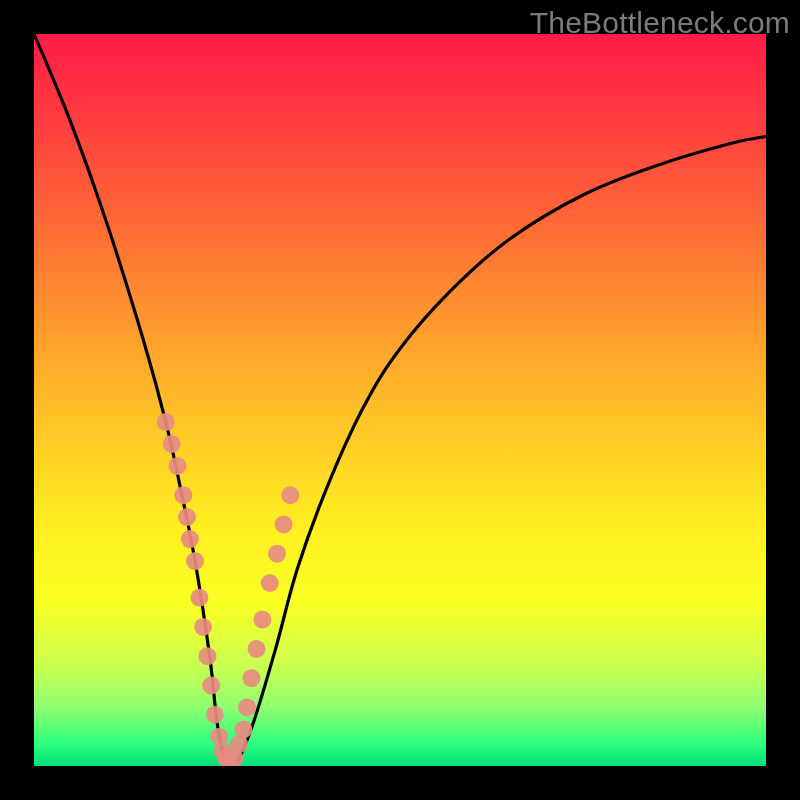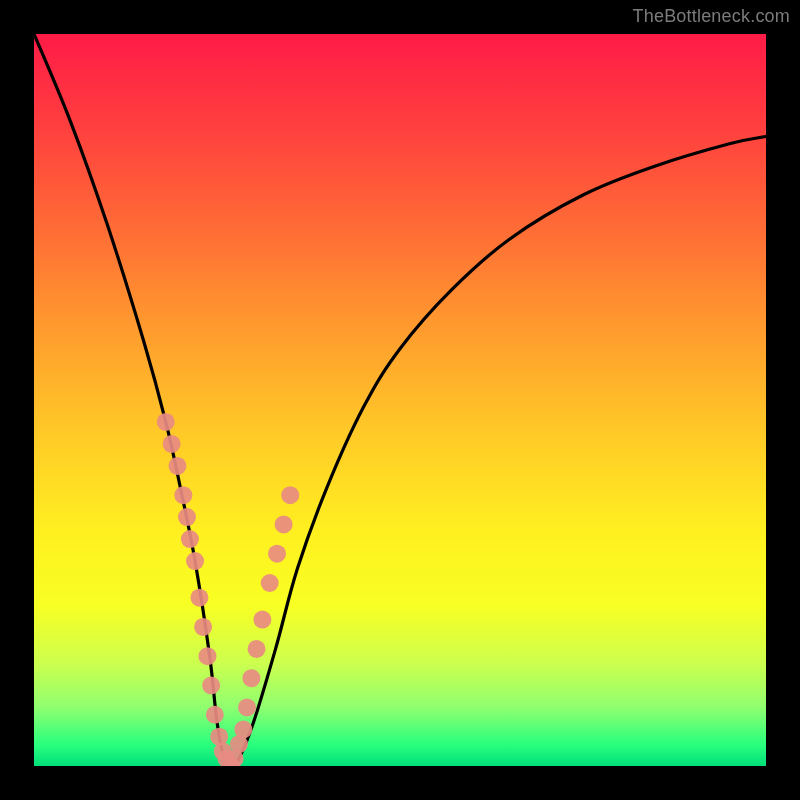--- a/index.html
+++ b/index.html
@@ -43,21 +43,21 @@
     top: 0;
     left: 0;
     width: 732px;
     height: 732px;
   }
   .watermark {
     position: absolute;
     top: 6px;
     right: 10px;
     color: #7b7b7b;
-    font-size: 18px;
+    font-size: 30px;
     letter-spacing: 0.2px;
   }
 </style>
 </head>
 <body>
 
 <div class="frame">
   <div class="plot">
     <svg class="curve" viewBox="0 0 732 732">
       <path id="curve-path" fill="none" stroke="#000" stroke-width="3.2" stroke-linecap="round" d="M 0 0 C 6.588 15.811200000000005, 23.424 53.58240000000002, 36.6 87.84000000000003 C 49.776 122.09760000000004, 60.02400000000001 150.79200000000003, 73.2 190.32000000000005 C 86.376 229.84800000000007, 99.25919999999999 271.86480000000006, 109.8 307.44000000000005 C 120.3408 343.01520000000005, 125.172 361.60800000000006, 131.76 387.96000000000004 C 138.34799999999998 414.312, 141.1296 428.80559999999997, 146.4 453.84 C 151.6704 478.8744, 155.7696 496.73519999999996, 161.04 527.04 C 166.3104 557.3448, 171.7272 593.2128, 175.68 622.2 C 179.6328 651.1872000000001, 180.3648 669.6336000000001, 183 688.08 C 185.6352 706.5264, 187.6848 716.7744, 190.32 724.68 C 192.9552 732.5855999999999, 195.00480000000002 732, 197.64000000000001 732 C 200.2752 732, 201.0072 732.5855999999999, 204.96 724.68 C 208.9128 716.7744, 213.012 707.844, 219.6 688.08 C 226.188 668.316, 233.6544 642.5496, 241.56 614.88 C 249.4656 587.2103999999999, 254.2968 563.3472, 263.52 534.36 C 272.7432 505.3728, 280.9416 482.82719999999995, 292.8 453.84 C 304.65840000000003 424.8528, 316.22400000000005 398.3544, 329.40000000000003 373.32 C 342.576 348.2856, 350.1888 335.8416, 366 314.76000000000005 C 381.8112 293.67840000000007, 397.47599999999994 275.964, 417.23999999999995 256.2 C 437.00399999999996 236.43599999999998, 452.08320000000003 222.08880000000005, 475.8 204.96000000000004 C 499.5168 187.83120000000002, 522.648 174.21599999999998, 549 161.03999999999996 C 575.352 147.86399999999995, 595.848 140.98319999999998, 622.1999999999999 131.76 C 648.5519999999999 122.53680000000001, 675.636 115.07040000000006, 695.4 109.80000000000007 C 715.164 104.52960000000007, 725.412 103.79760000000003, 732 102.48000000000002"></path>

